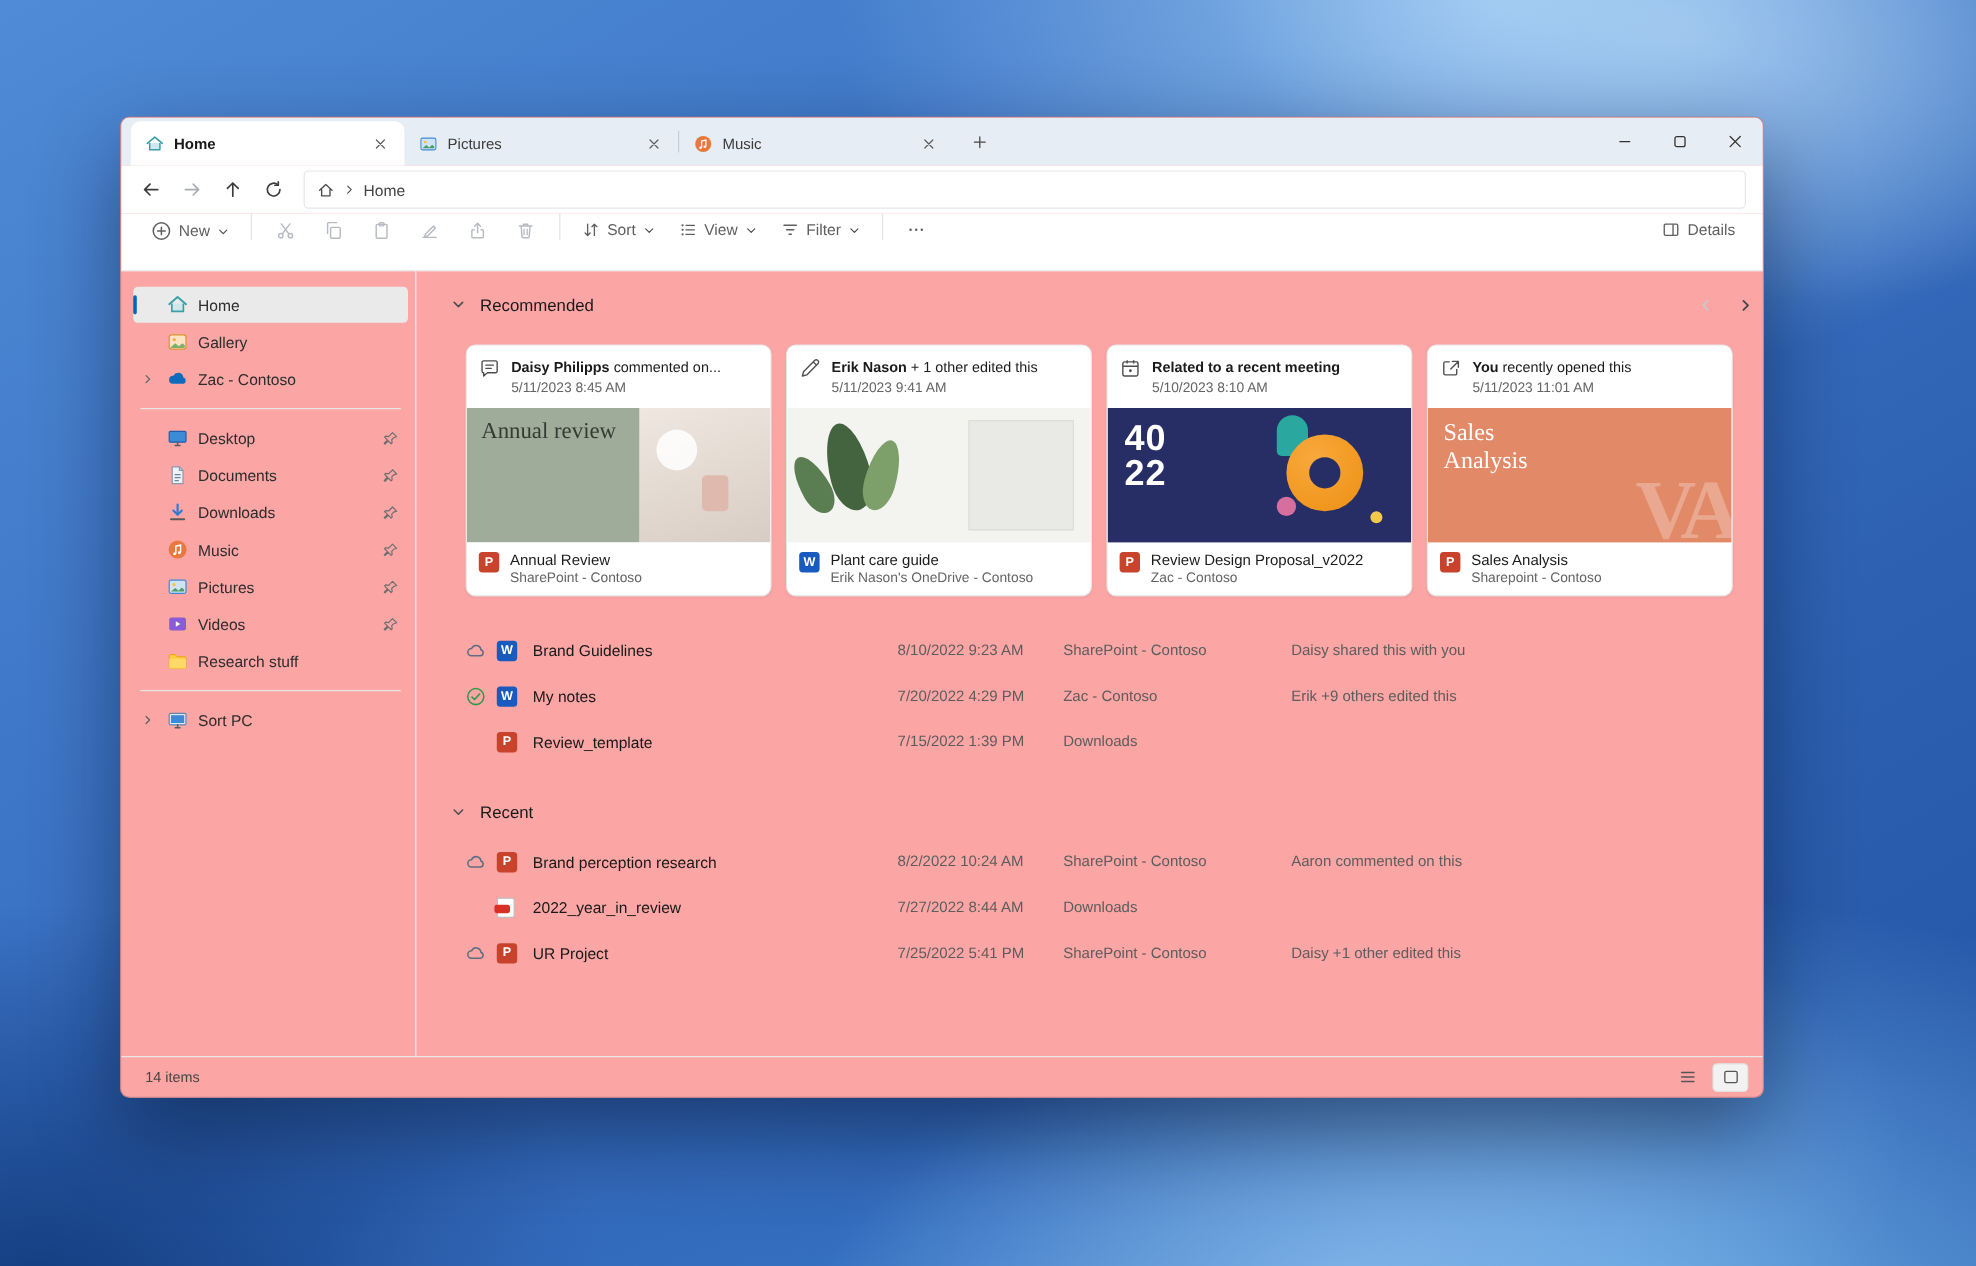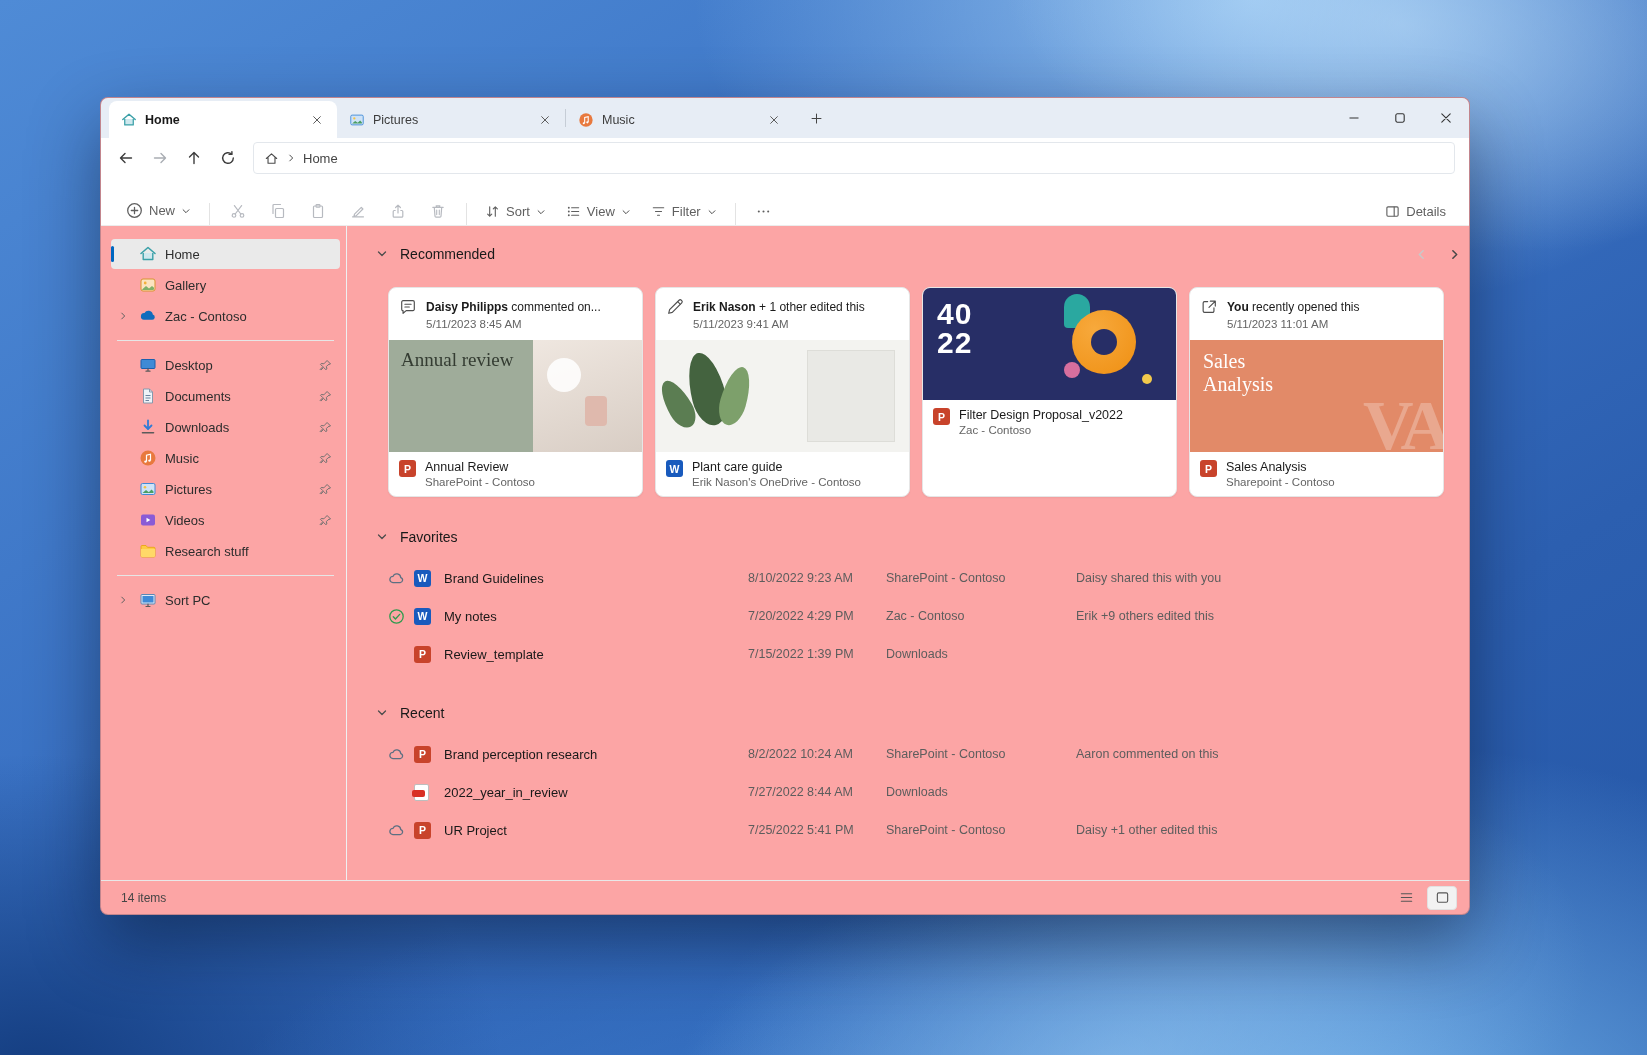--- a/index.html
+++ b/index.html
@@ -37,21 +37,21 @@
   
   .navbar{height:40px;background:#fff;display:flex;align-items:center;padding:0 6px 0 8px;flex:0 0 auto}
   .navbtn{width:34px;height:32px;border-radius:4px;display:flex;align-items:center;justify-content:center;color:#3c3c3c}
   .navbtn.dis{color:#a9adb3}
   .addressbar{flex:1;height:32px;border:1px solid #e3e7ec;border-radius:4px;display:flex;align-items:center;gap:7px;padding:0 10px;margin:0 8px;color:#444;font-size:13px}
   .searchbox{width:340px;height:32px;border:1px solid #e0e4e9;border-bottom-color:#9aa0a6;border-radius:4px;display:flex;align-items:center;gap:8px;padding:0 10px;background:#fff}
   .searchbox input{border:none;outline:none;flex:1;font-size:13px;font-family:"Liberation Sans",sans-serif;color:#333}
   .searchbox input::placeholder{color:#767676}
 
   
-  .toolbar{height:48px;background:#fff;border-bottom:1px solid #ececec;display:flex;align-items:flex-end;padding:0 14px 0 16px;gap:2px;flex:0 0 auto}
+  .toolbar{height:48px;background:#fff;border-bottom:1px solid #ececec;display:flex;align-items:flex-start;padding:0 14px 0 16px;gap:2px;flex:0 0 auto}
   .tbtn{display:flex;align-items:center;gap:6px;padding:6px 9px;border-radius:4px;color:#5f5f5f;font-size:13px}
   .tbtn.ic{width:38px;justify-content:center;padding:6px 0}
   .dis2{color:#b7bac0}
   .tsep{width:1px;height:22px;background:#e3e3e3;margin:0 7px}
   .details{margin-left:auto}
 
   
   .bodyarea{flex:1;display:flex;min-height:0}
   .sidebar{width:245px;padding:12px 6px 0 10px;flex:0 0 auto}
   .sideitem{height:30px;display:flex;align-items:center;gap:8px;padding:0 8px 0 4px;border-radius:4px;font-size:13px;color:#2d2d2d;margin:1px 0;position:relative}
@@ -603,36 +603,49 @@
                   <span>W</span>
                 </span>
               <span>
                 <div class="foot-name">Plant care guide</div>
                 <div class="foot-loc">Erik Nason's OneDrive - Contoso</div>
               </span>
             </div>
           </div>
 
           <div class="card">
+            <div class="card-head">
+              <span class="chicon">
+                <svg width="18" height="18" viewBox="0 0 20 20">
+                    <rect x="3" y="4" width="14" height="13" rx="1.5" fill="none" stroke="currentColor" stroke-width="1.3"></rect>
+                    <path d="M3 8h14M7 2.5v3M13 2.5v3" stroke="currentColor" stroke-width="1.3"></path>
+                    <circle cx="10" cy="12.2" r="1.3" fill="currentColor"></circle>
+                  </svg>
+              </span>
+              <span>
+                <span class="chline1"><span class="b">Related to a recent meeting</span><span></span></span>
+                <div class="chdate">5/10/2023 8:10 AM</div>
+              </span>
+            </div>
             <div class="thumb t3">
               <div class="t3num">
                   <div>40</div>
                   <div>22</div>
                 </div>
               <div class="cyl"></div>
                 <div class="torus"></div>
                 <div class="ball"></div>
                 <div class="dotY"></div>
             </div>
             <div class="card-foot">
               <span class="ficon ppt">
                   <span>P</span>
                 </span>
               <span>
-                <div class="foot-name">Filter Design Proposal_v2022</div>
+                <div class="foot-name">Review Design Proposal_v2022</div>
                 <div class="foot-loc">Zac - Contoso</div>
               </span>
             </div>
           </div>
 
           <div class="card">
             <div class="card-head">
               <span class="chicon">
                 <svg width="18" height="18" viewBox="0 0 20 20">
                     <path d="M8.5 4H5A1.5 1.5 0 0 0 3.5 5.5v9A1.5 1.5 0 0 0 5 16h9a1.5 1.5 0 0 0 1.5-1.5V11" fill="none" stroke="currentColor" stroke-width="1.3" stroke-linecap="round"></path>
@@ -656,28 +669,20 @@
                 <div class="foot-name">Sales Analysis</div>
                 <div class="foot-loc">Sharepoint - Contoso</div>
               </span>
             </div>
           </div>
 
         </div>
       </div>
 
       <div class="section">
-        <div class="sechead">
-          <span class="chev">
-            <svg width="12" height="12" viewBox="0 0 12 12">
-                <path d="M2.5 4 6 7.5 9.5 4" fill="none" stroke="currentColor" stroke-width="1.3" stroke-linecap="round" stroke-linejoin="round"></path>
-              </svg>
-          </span>
-          <span>Favorites</span>
-        </div>
         <div class="rows">
           <div class="filerow">
             <span class="stat">
               <svg width="17" height="17" viewBox="0 0 16 16">
                   <path d="M4.6 11.8h6.9a2.4 2.4 0 0 0 .5-4.7A3.8 3.8 0 0 0 4.7 6 2.7 2.7 0 0 0 4.6 11.8z" fill="none" stroke="#5c6f82" stroke-width="1.2"></path>
                 </svg>
             </span>
             <span class="stat">
                 <span class="ficon word">
                   <span>W</span>

